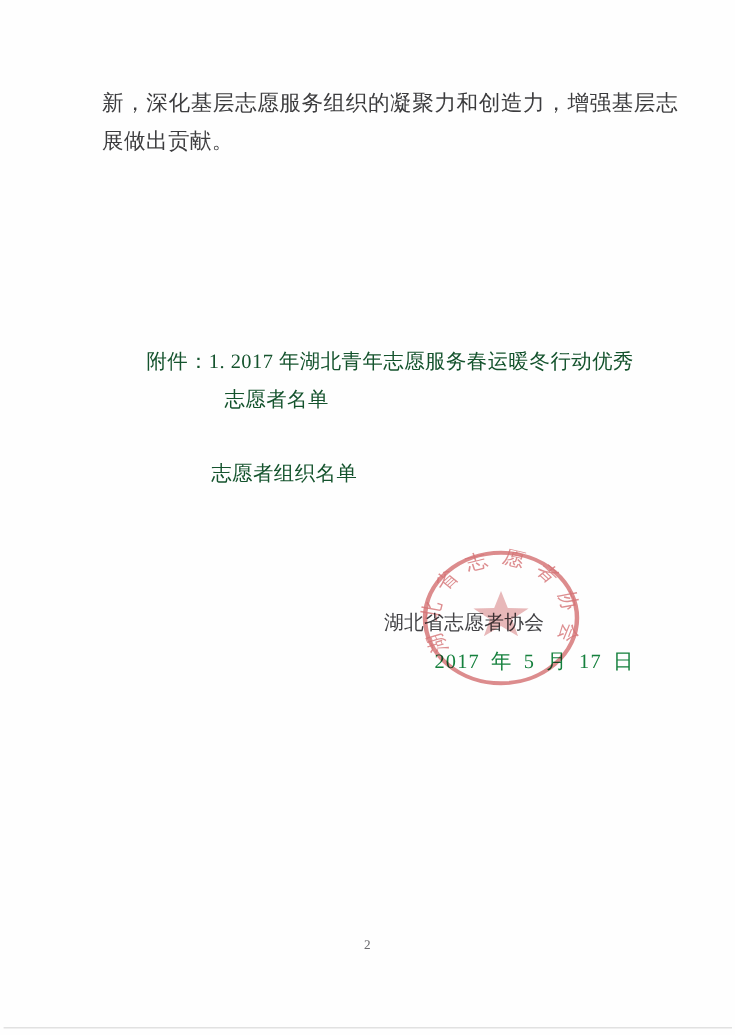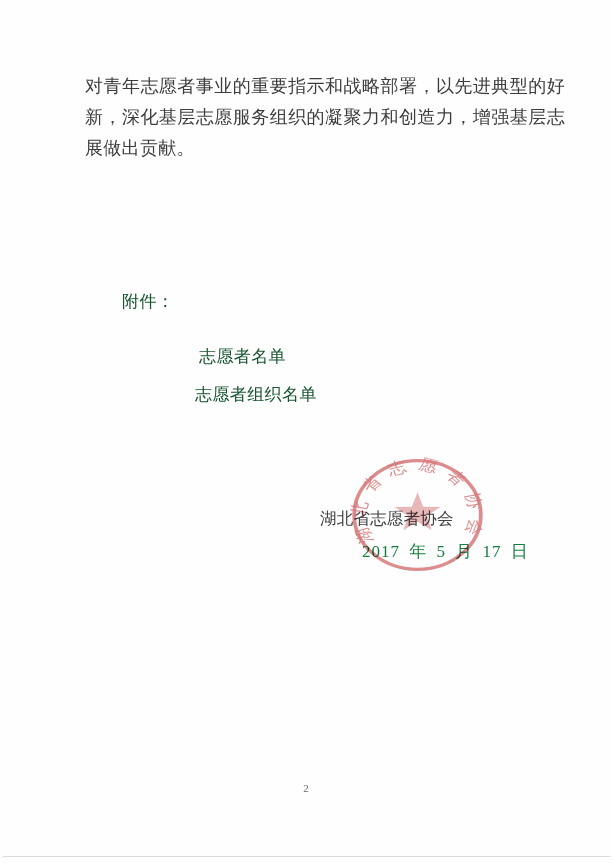--- a/index.html
+++ b/index.html
@@ -29,23 +29,23 @@
     text-align: justify;
     text-align-last: justify;
     white-space: nowrap;
   }
   .body-line.last {
     text-align: right;
     text-align-last: left;
   }
   .attach-label   { position: absolute; left: 122px; top: 287px; }
   .attach-l1a     { position: absolute; left: 174px; top: 287px; }
-  .attach-l1b     { position: absolute; left: 199px; top: 318px; margin-top: 24px; }
+  .attach-l1b     { position: absolute; left: 187px; top: 318px; }
   .attach-l2a     { position: absolute; left: 177px; top: 349px; }
-  .attach-l2b     { position: absolute; left: 195px; top: 380px; }
+  .attach-l2b     { position: absolute; left: 176px; top: 380px; }
   .attach-text {
     color: #14532d;
     font-size: 17px;
     line-height: 30px;
     letter-spacing: 0.4px;
     white-space: nowrap;
   }
   .sig-org {
     position: absolute;
     left: 320px;
@@ -95,26 +95,26 @@
     height: 1px;
     background: #dadada;
   }
 </style>
 </head>
 <body>
 
 <div class="page">
 
   <div class="body-block">
-    <div class="body-line">对青年志愿者事业的重要指示和战略部署，以先进典型的好</div>
     <div class="body-line">新，深化基层志愿服务组织的凝聚力和创造力，增强基层志</div>
     <div class="body-line last">展做出贡献。</div>
   </div>
 
   <div class="attach-label attach-text">附件：</div>
+  <div class="attach-l1a attach-text">1. 2017 年湖北青年志愿服务春运暖冬行动优秀</div>
   <div class="attach-l1b attach-text">志愿者名单</div>
   <div class="attach-l2b attach-text">志愿者组织名单</div>
 
   <div class="sig-org">湖北省志愿者协会</div>
   <div class="sig-date">2017 年 5 月 17 日</div>
 
   <svg class="seal" viewBox="0 0 160 160" preserveAspectRatio="none" aria-hidden="true">
     <defs>
       <path id="sealArc" d="M 37.1 116 A 56 56 0 1 1 122.9 116" fill="none"></path>
     </defs>

